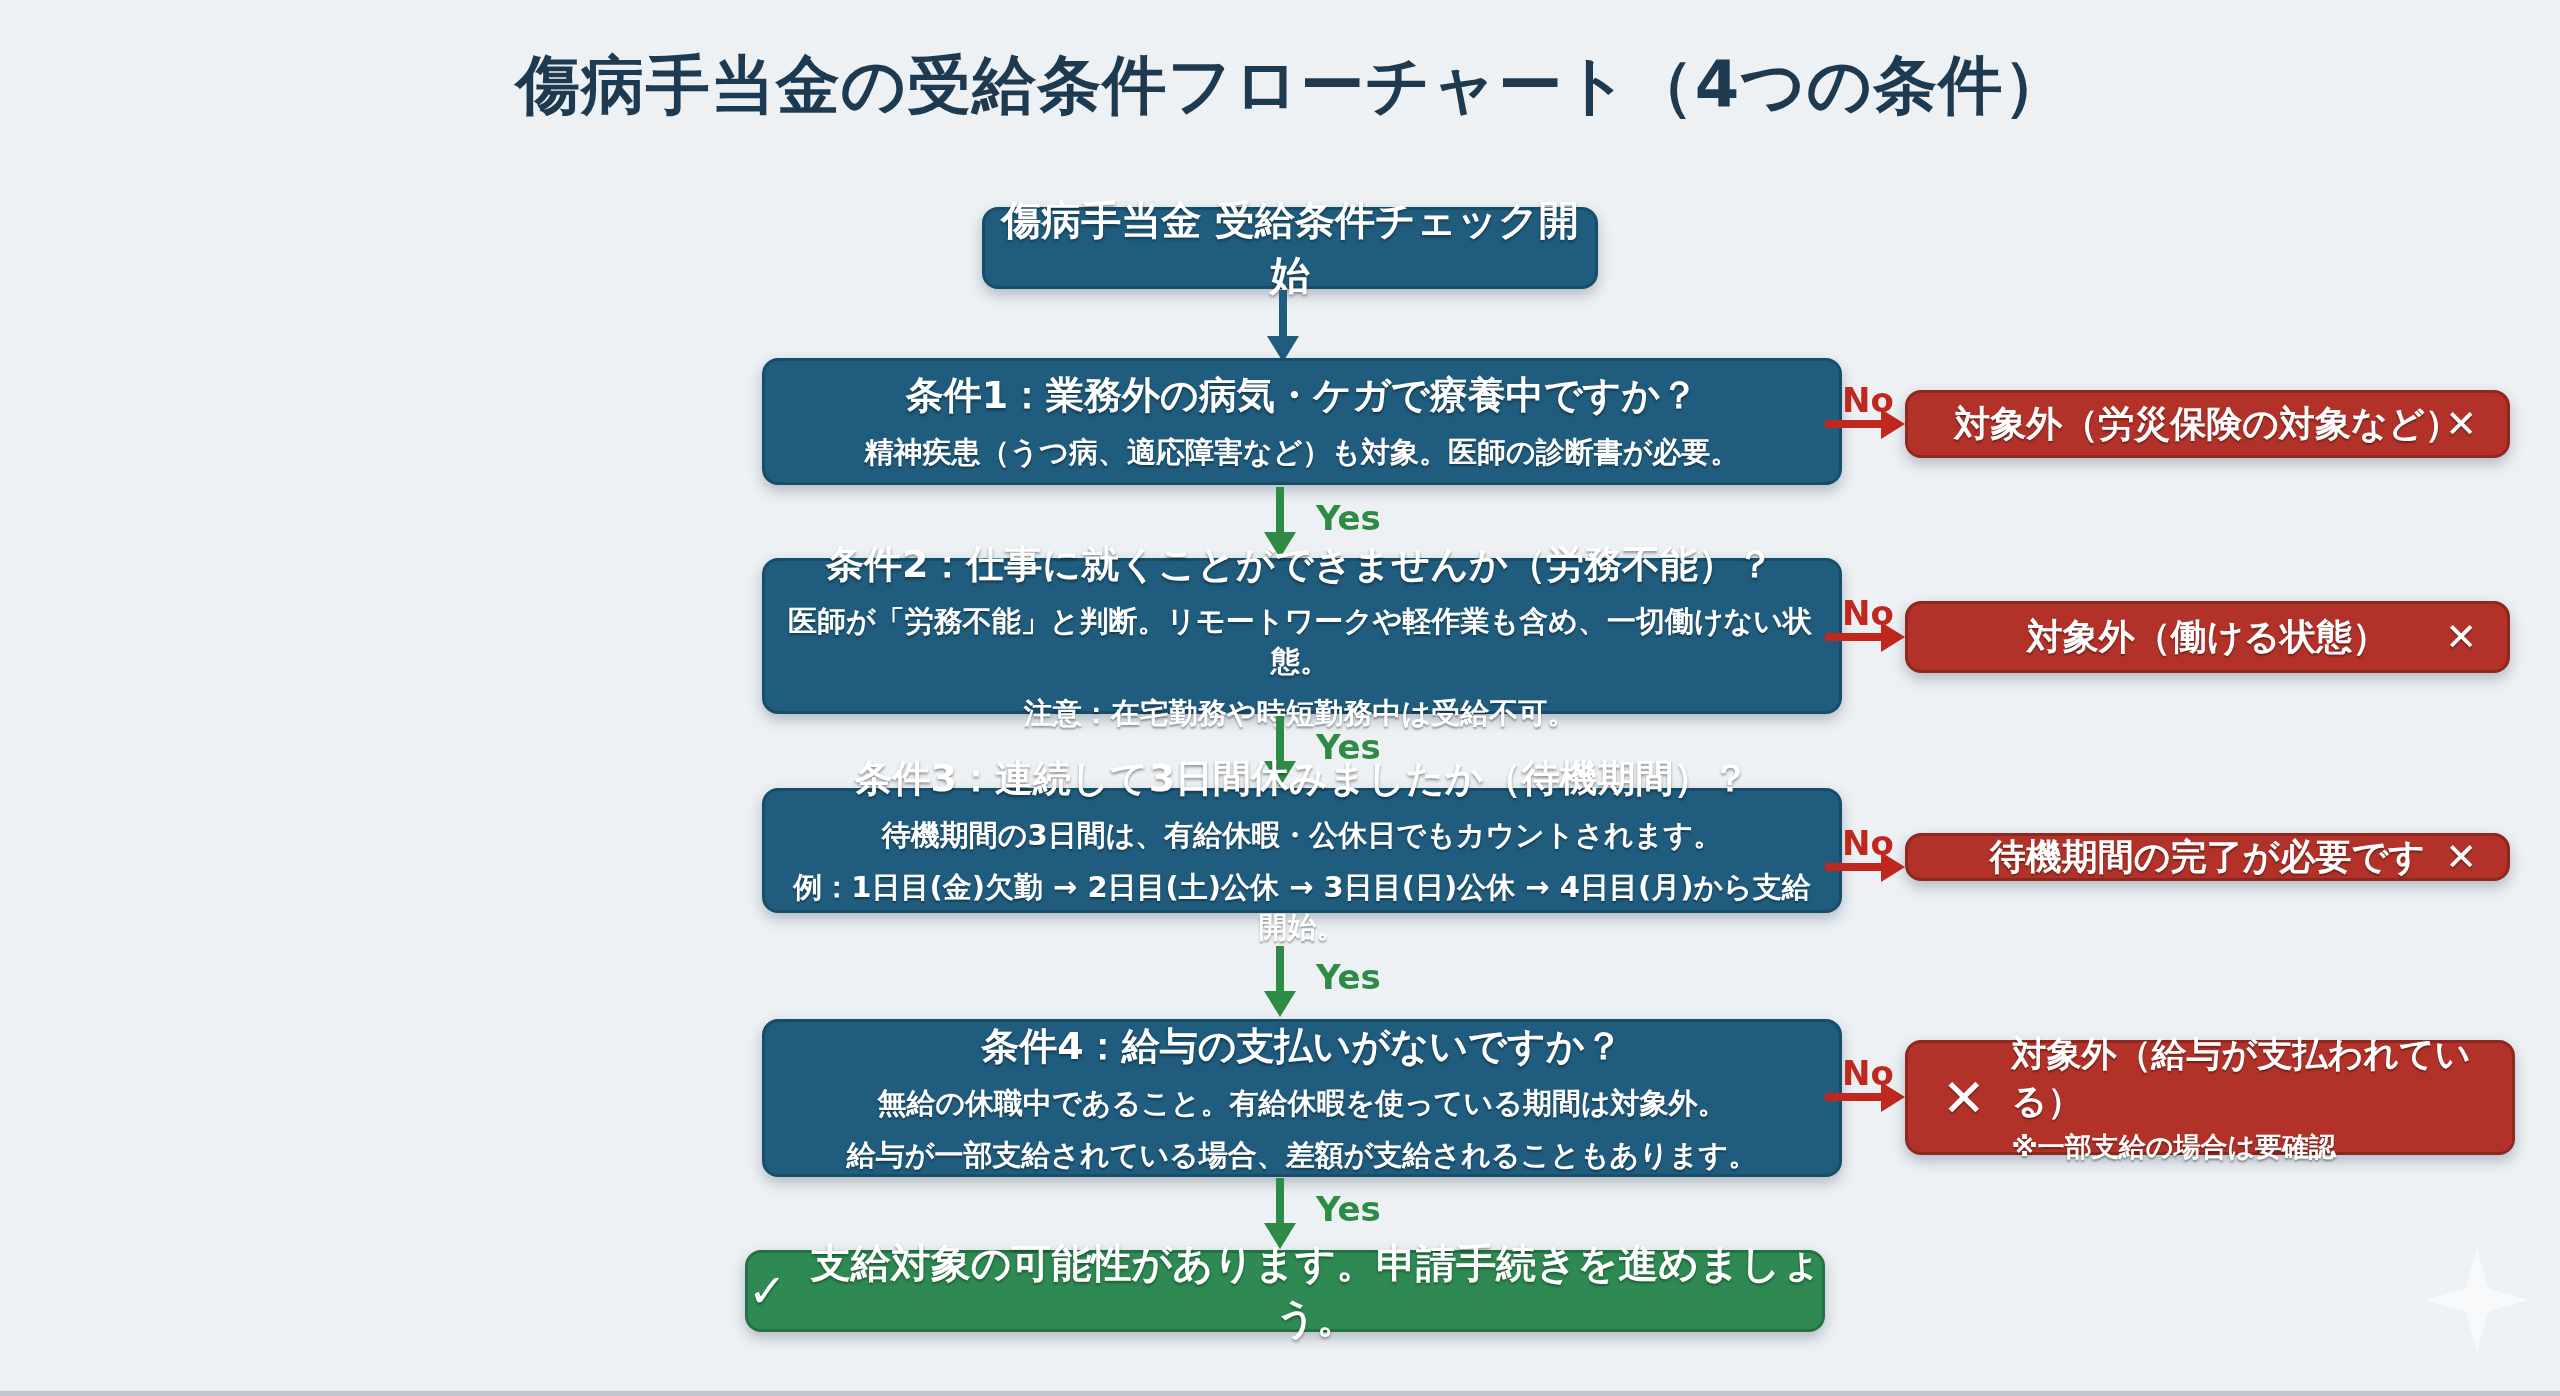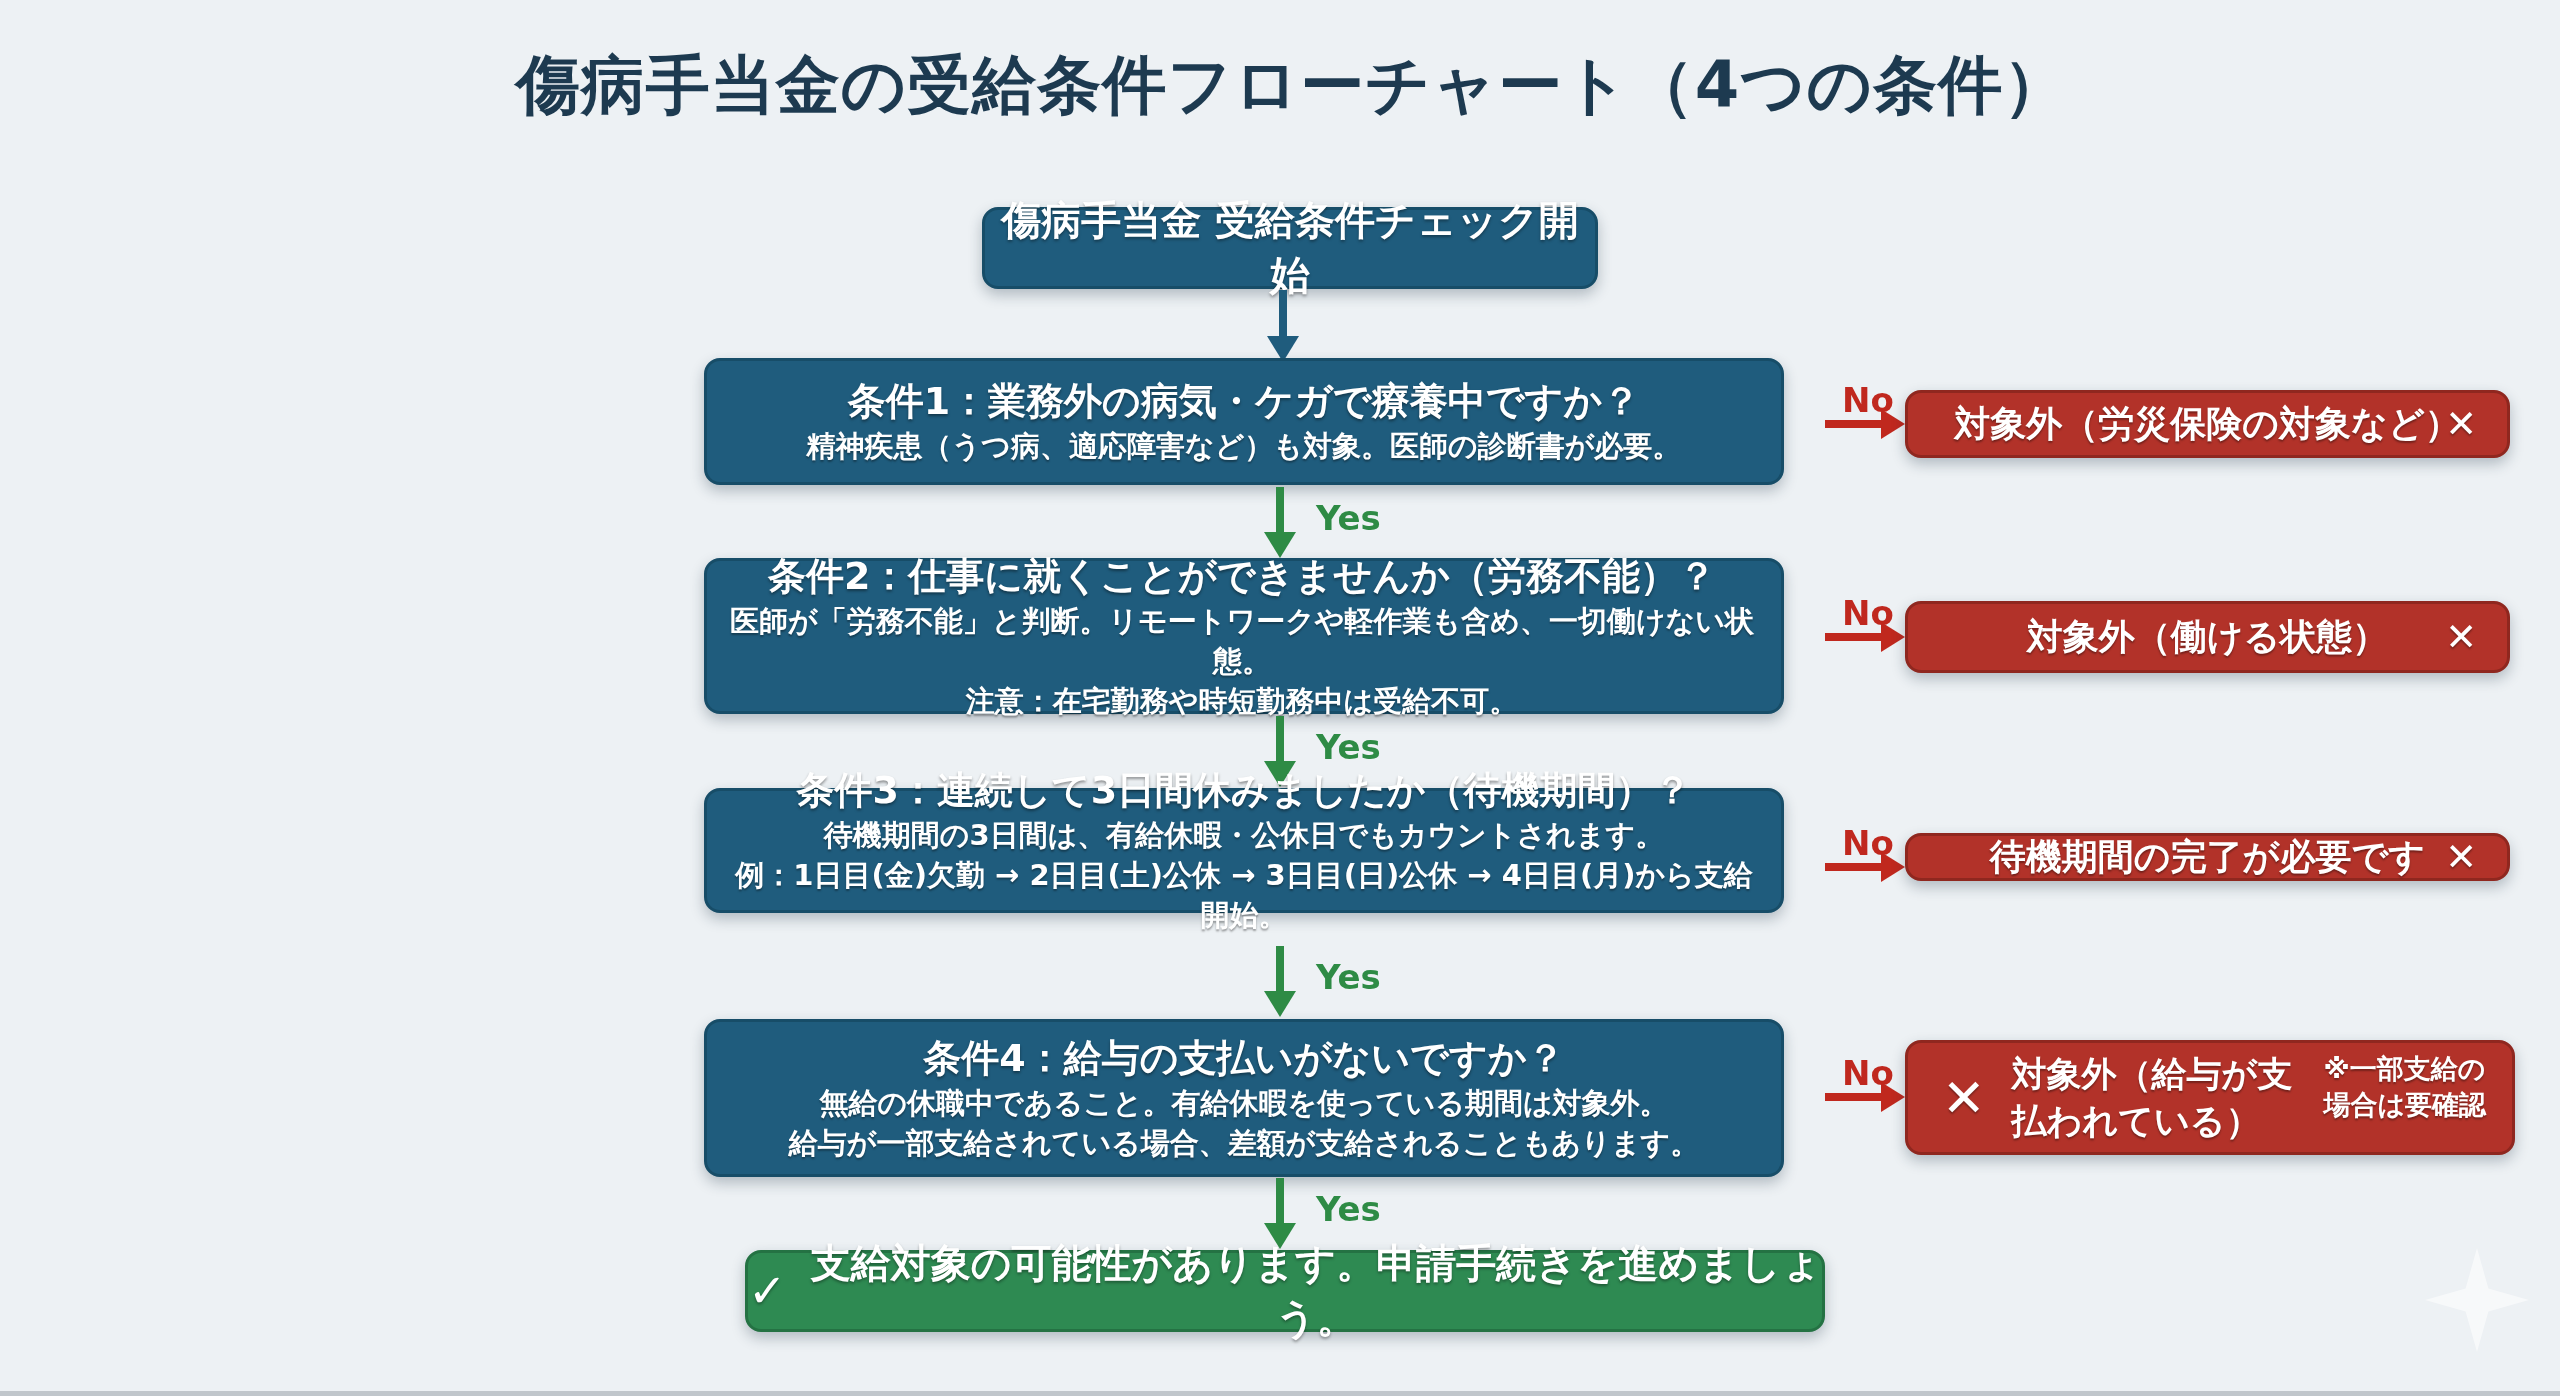--- a/index.html
+++ b/index.html
@@ -23,23 +23,23 @@
   .red   { background:#b23229; border:3px solid #8f271f; }
   .green { background:#2e8a52; border:3px solid #247243; }
 
   .start-box {
     left:982px; top:207px; width:616px; height:82px;
     display:flex; align-items:center; justify-content:center;
     font-size:40px; font-weight:bold;
     text-shadow:0 2px 3px rgba(0,0,0,.35);
   }
   .cond {
-    left:704px; width:1080px;
+    left:762px; width:1080px;
     display:flex; flex-direction:column; align-items:center; justify-content:center;
-    padding:10px 24px;
+    gap:12px; padding:10px 24px;
   }
   .cond-title { font-size:38px; font-weight:bold; text-shadow:0 2px 3px rgba(0,0,0,.4); }
   .cond-sub   { font-size:29px; font-weight:600; text-shadow:0 2px 2px rgba(0,0,0,.35); }
   .cond-sub:empty { display:none; }
 
   #cond1 { top:358px; height:127px; }
   #cond2 { top:558px; height:156px;padding-left:20px; }
   #cond3 { top:788px; height:125px; }
   #cond4 { top:1019px; height:158px; }
 
@@ -49,21 +49,21 @@
     font-size:36px; font-weight:bold;
     text-shadow:0 2px 2px rgba(0,0,0,.35);
   }
   #reject1 { top:390px; height:68px; }
   #reject2 { top:601px; height:72px; }
   #reject3 { top:833px; height:48px;text-align:right; }
   #reject4 { top:1040px; height:115px; width:610px; justify-content:flex-start; text-align:left; padding-left:34px; }
 
   .x-right { position:absolute; right:30px; top:50%; transform:translateY(-50%); font-size:38px; font-weight:bold; }
   .x-left  { font-size:52px; font-weight:bold; margin-right:26px; }
-  .reject4-lines { display:flex; flex-direction:row; gap:4px; }
+  .reject4-lines { display:flex; flex-direction:column; gap:4px; }
   .reject4-main { font-size:35px; font-weight:bold; }
   .reject4-note { font-size:27px; font-weight:bold; }
 
   .result-box {
     left:745px; top:1250px; width:1080px; height:82px;
     display:flex; align-items:center; justify-content:center; gap:24px;
     font-size:40px; font-weight:bold;
     text-shadow:0 2px 3px rgba(0,0,0,.35);
   }
   .check-mark { font-size:46px; font-weight:bold; }

